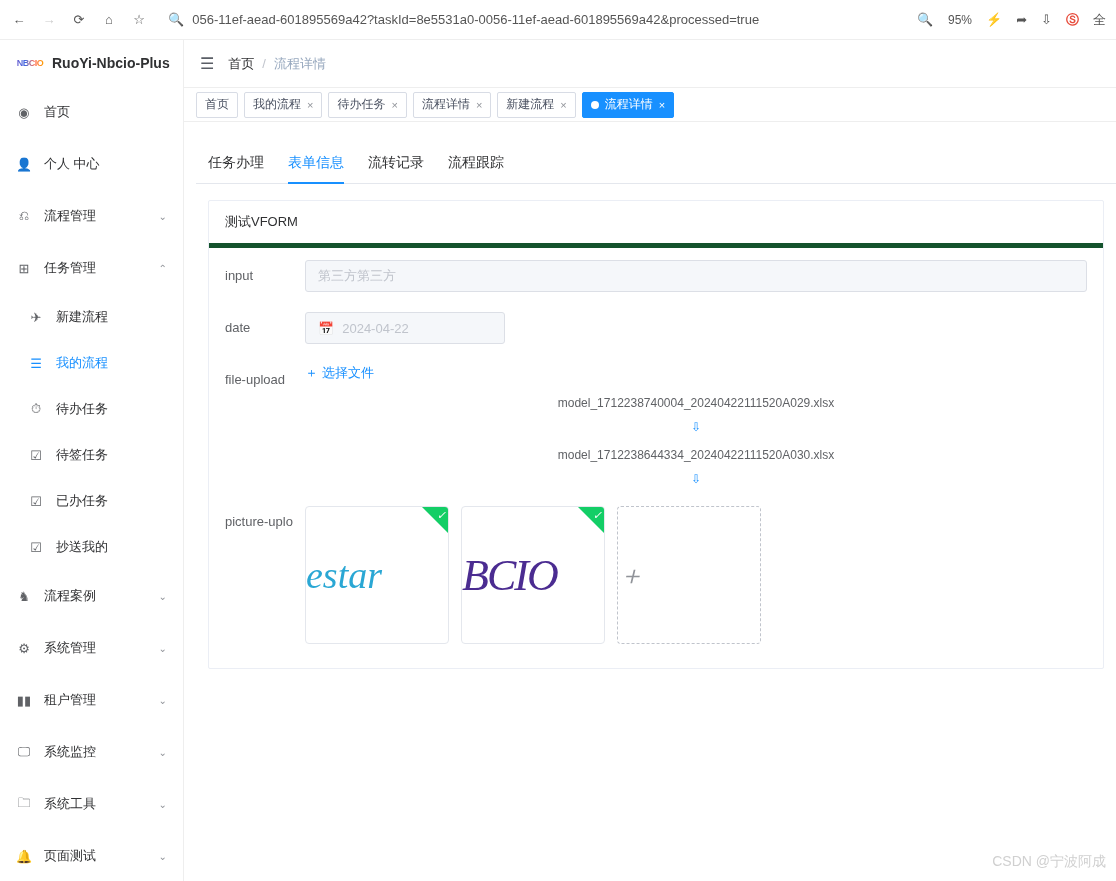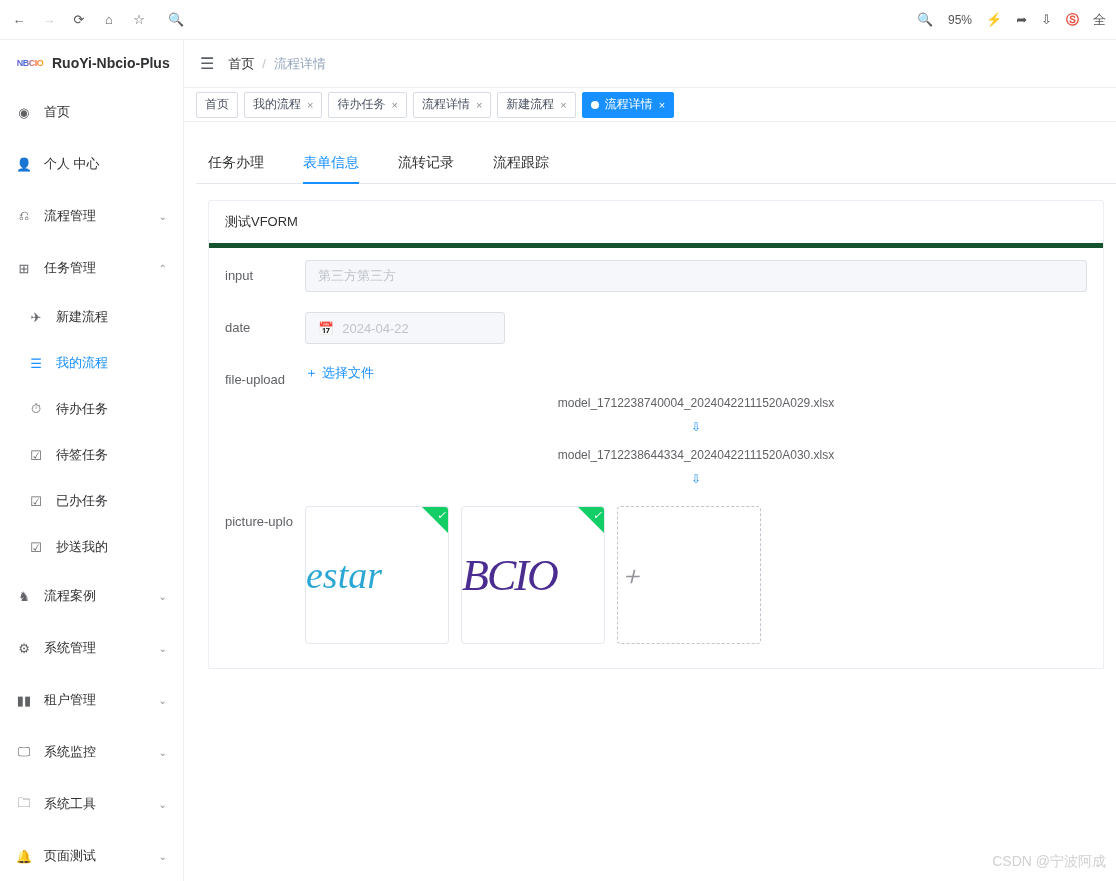--- a/index.html
+++ b/index.html
@@ -40,21 +40,21 @@
 
 .tabs-row { height: 34px; background: #fff; border-bottom: 1px solid #eee; display: flex; align-items: center; padding: 0 12px; gap: 6px; }
 .tab-chip { height: 26px; border: 1px solid #d8dce5; border-radius: 2px; padding: 0 8px; display: flex; align-items: center; gap: 6px; font-size: 12px; color: #495060; cursor: pointer; background: #fff; }
 .tab-chip.active { background: #1890ff; border-color: #1890ff; color: #fff; }
 .tab-chip .dot { width: 8px; height: 8px; border-radius: 50%; background: #fff; }
 .tab-chip .close { font-size: 11px; color: #909399; }
 .tab-chip.active .close { color: #fff; }
 
 
 .content { flex: 1; padding: 12px 0 12px 12px; background: #fff; margin: 0; overflow: auto; }
-.inner-tabs { display: flex; gap: 39px; padding: 10px 12px 0 12px; border-bottom: 1px solid #e4e7ed; }
+.inner-tabs { display: flex; gap: 24px; padding: 10px 12px 0 12px; border-bottom: 1px solid #e4e7ed; }
 .inner-tab { padding: 10px 0; font-size: 14px; color: #303133; cursor: pointer; }
 .inner-tab.active { color: #1890ff; border-bottom: 2px solid #1890ff; margin-bottom: -1px; }
 
 .form-card { margin: 16px 12px 0 12px; border: 1px solid #ebeef5; border-radius: 2px; }
 .card-header { padding: 12px 16px; border-bottom: 5px solid #14532d; font-size: 13px; color: #303133; }
 .card-body { padding: 12px 16px 24px; }
 .form-row { display: flex; align-items: flex-start; margin-bottom: 20px; }
 .form-label { width: 80px; padding-top: 8px; color: #606266; font-size: 13px; }
 .form-field { flex: 1; }
 .input-el { width: 100%; height: 32px; border: 1px solid #dcdfe6; border-radius: 3px; padding: 4px 12px; color: #c0c4cc; background: #f5f7fa; display: flex; align-items: center; font-size: 13px; }
@@ -79,20 +79,21 @@
 <body>
 
 <div class="browser-bar">
   <div class="nav-btn">←</div>
   <div class="nav-btn" style="color:#ccc">→</div>
   <div class="nav-btn">⟳</div>
   <div class="nav-btn">⌂</div>
   <div class="nav-btn">☆</div>
   <div class="url-box">
     <span class="search">🔍</span>
+    <span>056-11ef-aead-601895569a42?taskId=8e5531a0-0056-11ef-aead-601895569a42&amp;processed=true</span>
   </div>
   <div class="right-icons">
     <span>🔍</span>
     <span class="zoom-badge">95%</span>
     <span>⚡</span>
     <span>➦</span>
     <span>⇩</span>
     <span style="color:#e74c3c;font-weight:bold">Ⓢ</span>
     <span>全</span>
   </div>

